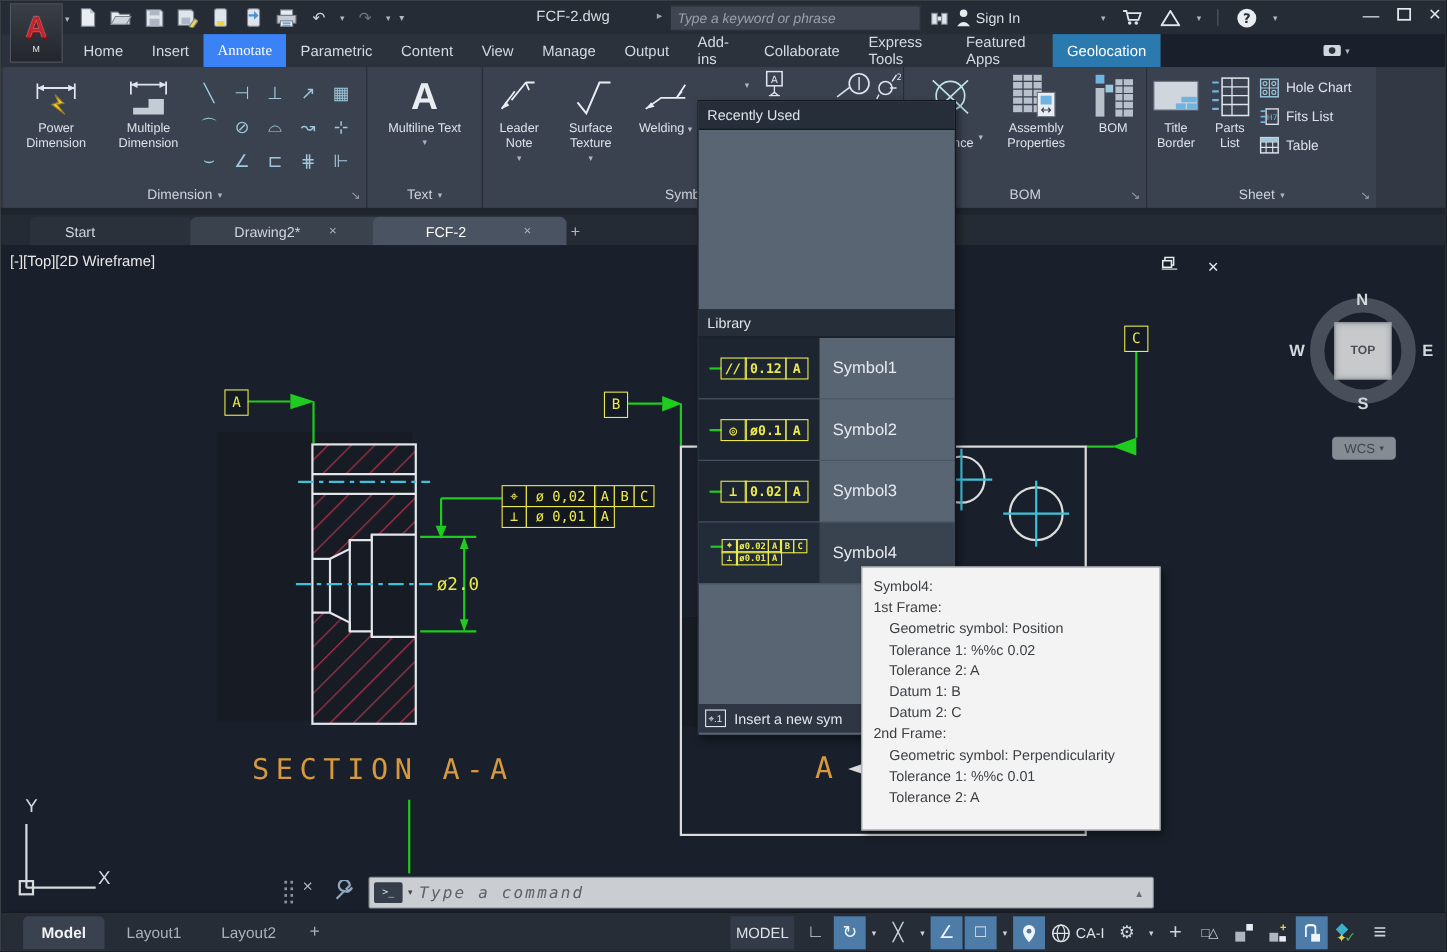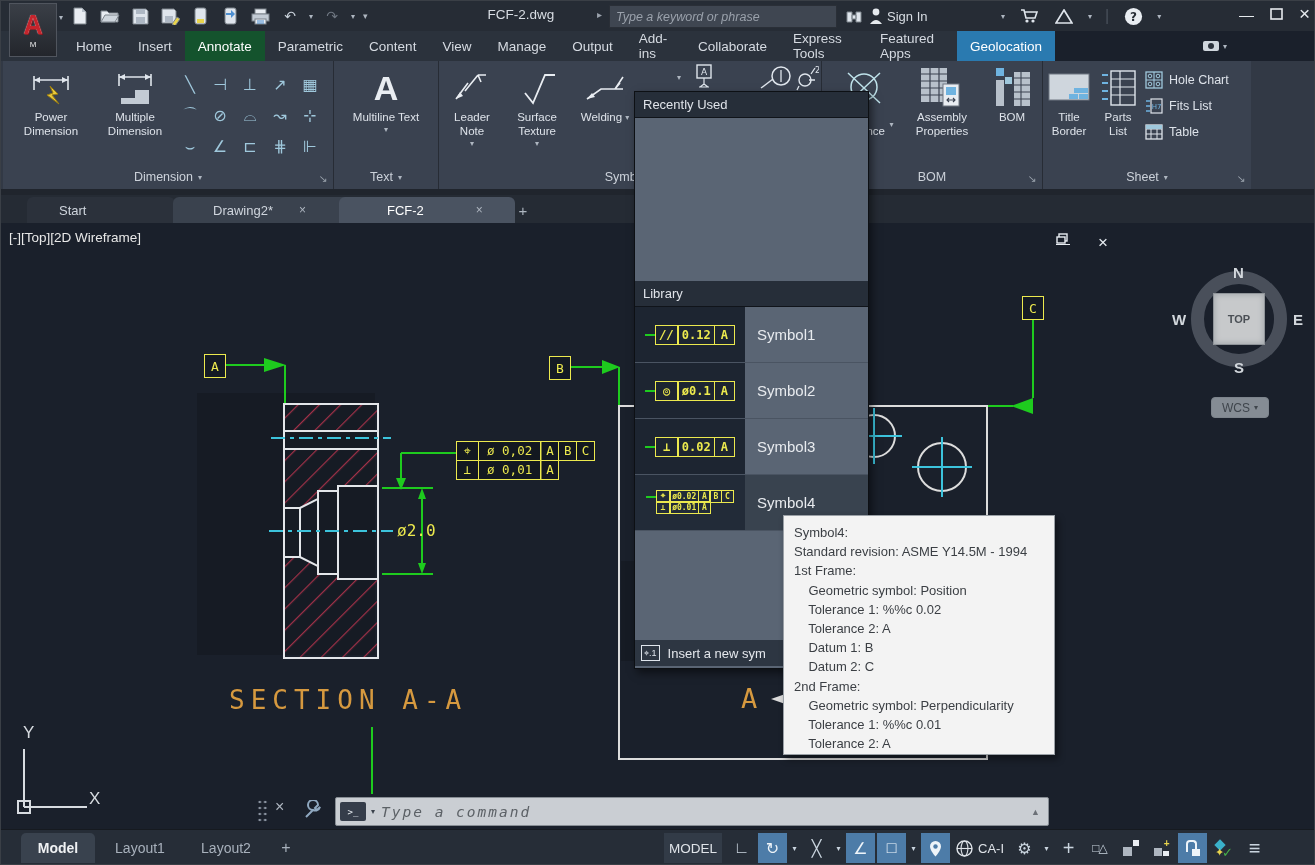--- a/index.html
+++ b/index.html
@@ -24,21 +24,21 @@
   #search-box input{width:100%;height:100%;background:transparent;border:none;outline:none;color:#a7aeb8;
       font-style:italic;font-size:12.5px;padding:0 6px;box-sizing:border-box;font-family:"Liberation Sans",sans-serif;}
   #search-box input::placeholder{color:#9aa1ab;}
   #signin-label{color:#d8dde3;font-size:13px;}
   .tb-ic{color:#c9d1da;font-size:14px;}
   #win-btns{position:absolute;right:6px;top:2px;display:flex;gap:16px;color:#e6eaee;font-size:15px;align-items:center;}
 
   
   #ribbontabs{position:absolute;left:0;top:30px;width:1054px;height:30px;background:#2b323c;}
   .rtab{height:30px;display:flex;align-items:center;padding:0 13px;color:#d5dae1;font-size:13.5px;cursor:default;}
-  .rtab.active{background:#14532d;color:#fff;}
+  .rtab.active{background:#3b82f6;color:#fff;font-family:Liberation Serif, serif;}
   .rtab.geo{background:#2a7ab0;color:#fff;}
   #tabrow{position:absolute;left:62px;top:0;display:flex;height:30px;}
   #media-btn{position:absolute;left:1196px;top:5px;width:36px;height:20px;display:flex;align-items:center;gap:4px;justify-content:center;}
 
   
   #ribbon{position:absolute;left:0;top:60px;width:1315px;height:128px;background:#323945;}
   .panel{position:absolute;top:0;height:128px;background:#3a4250;}
   .psep{position:absolute;top:0;height:128px;width:1px;background:#272c35;}
   .bigbtn{position:absolute;top:4px;display:flex;flex-direction:column;align-items:center;color:#dde2e9;
           font-size:11.5px;text-align:center;line-height:1.2;cursor:default;}
@@ -803,21 +803,20 @@
       <span class="mini-fcf-ic">
         <span>⌖</span>
           <span>.1</span>
       </span>
       <span>Insert a new sym</span>
     </div>
   </div>
 
   <div id="tooltip">
     <div>Symbol4:</div>
-    <div>Standard revision: ASME Y14.5M - 1994</div>
     <div>1st Frame:</div>
     <div>    Geometric symbol: Position</div>
     <div>    Tolerance 1: %%c 0.02</div>
     <div>    Tolerance 2: A</div>
     <div>    Datum 1: B</div>
     <div>    Datum 2: C</div>
     <div>2nd Frame:</div>
     <div>    Geometric symbol: Perpendicularity</div>
     <div>    Tolerance 1: %%c 0.01</div>
     <div>    Tolerance 2: A</div>

